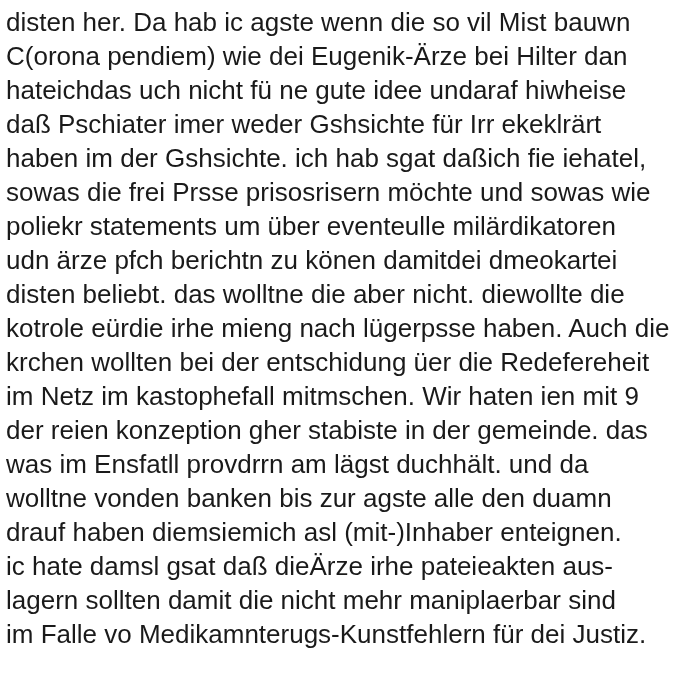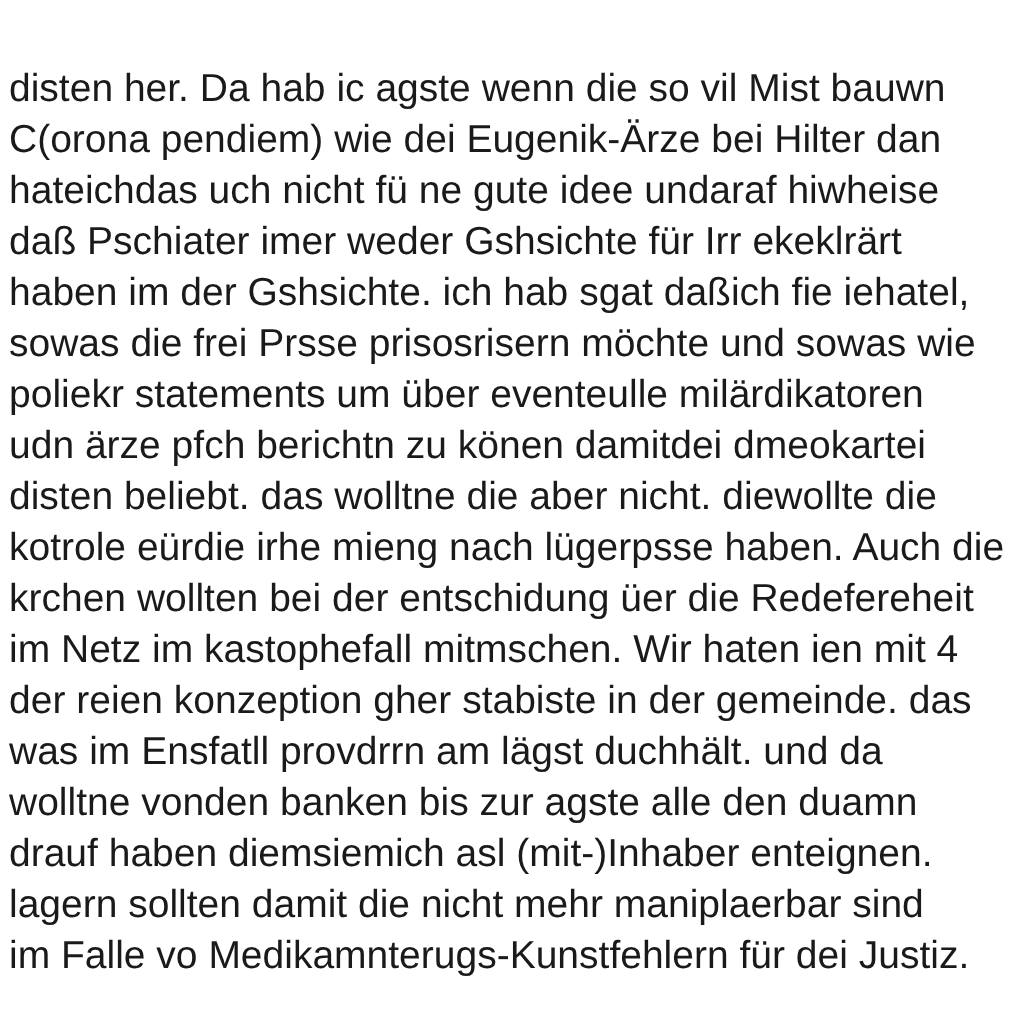--- a/index.html
+++ b/index.html
@@ -15,21 +15,20 @@
     overflow: hidden;
     background: #ffffff;
   }
   .text-block {
     font-family: "Liberation Sans", "DejaVu Sans", sans-serif;
     font-size: 26px;
     line-height: 34px;
     color: #1a1a1a;
     font-weight: 400;
     letter-spacing: 0px;
-    margin-top: 36px;
   }
   .line {
     white-space: nowrap;
     height: 34px;
   }
 </style>
 </head>
 <body>
 
 <div class="page" style="background: rgb(255, 255, 255);">
@@ -38,21 +37,22 @@
     <div class="line">C(orona pendiem) wie dei Eugenik-Ärze bei Hilter dan</div>
     <div class="line">hateichdas uch nicht fü ne gute idee undaraf hiwheise</div>
     <div class="line">daß Pschiater imer weder Gshsichte für Irr ekeklrärt</div>
     <div class="line">haben im der Gshsichte. ich hab sgat daßich fie iehatel,</div>
     <div class="line">sowas die frei Prsse prisosrisern möchte und sowas wie</div>
     <div class="line">poliekr statements um über eventeulle milärdikatoren</div>
     <div class="line">udn ärze pfch berichtn zu könen damitdei dmeokartei</div>
     <div class="line">disten beliebt. das wolltne die aber nicht. diewollte die</div>
     <div class="line">kotrole eürdie irhe mieng nach lügerpsse haben. Auch die</div>
     <div class="line">krchen wollten bei der entschidung üer die Redefereheit</div>
-    <div class="line">im Netz im kastophefall mitmschen. Wir haten ien mit 4</div>
+    <div class="line">im Netz im kastophefall mitmschen. Wir haten ien mit 9</div>
     <div class="line">der reien konzeption gher stabiste in der gemeinde. das</div>
     <div class="line">was im Ensfatll provdrrn am lägst duchhält. und da</div>
     <div class="line">wolltne vonden banken bis zur agste alle den duamn</div>
     <div class="line">drauf haben diemsiemich asl (mit-)Inhaber enteignen.</div>
+    <div class="line">ic hate damsl gsat daß dieÄrze irhe pateieakten aus-</div>
     <div class="line">lagern sollten damit die nicht mehr maniplaerbar sind</div>
     <div class="line">im Falle vo Medikamnterugs-Kunstfehlern für dei Justiz.</div>
   </div>
 </div>
 
 </body></html>

